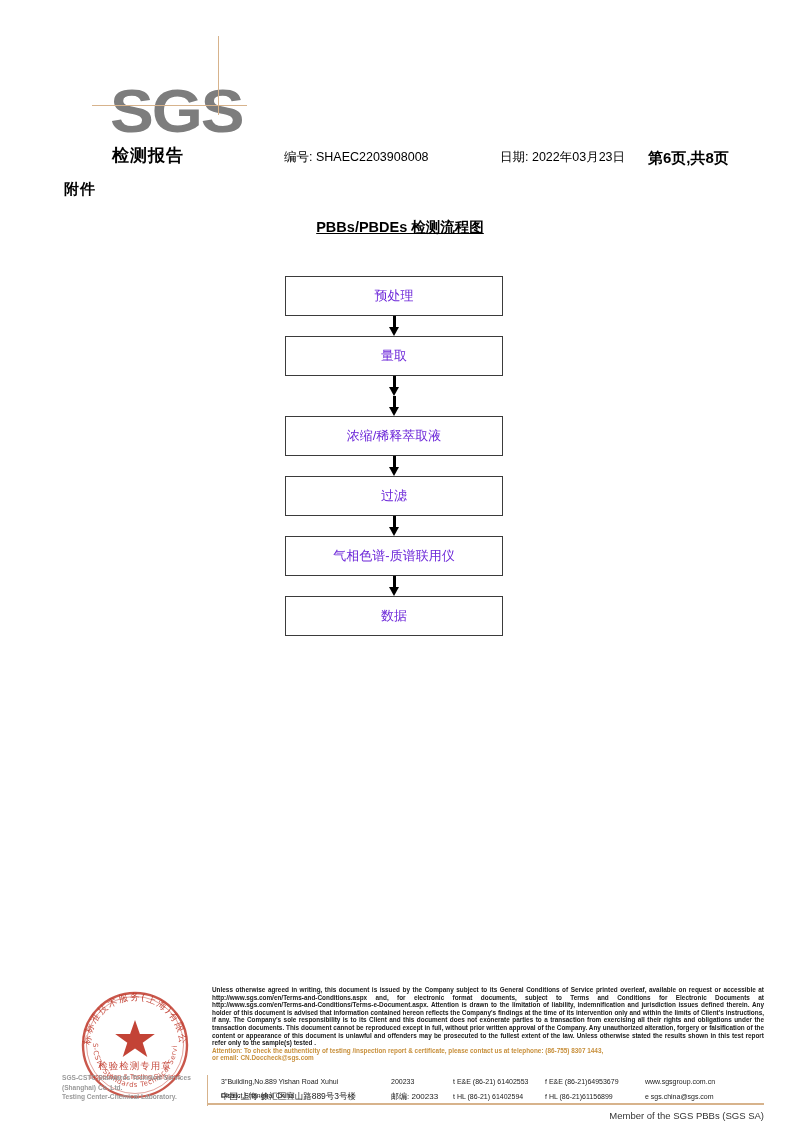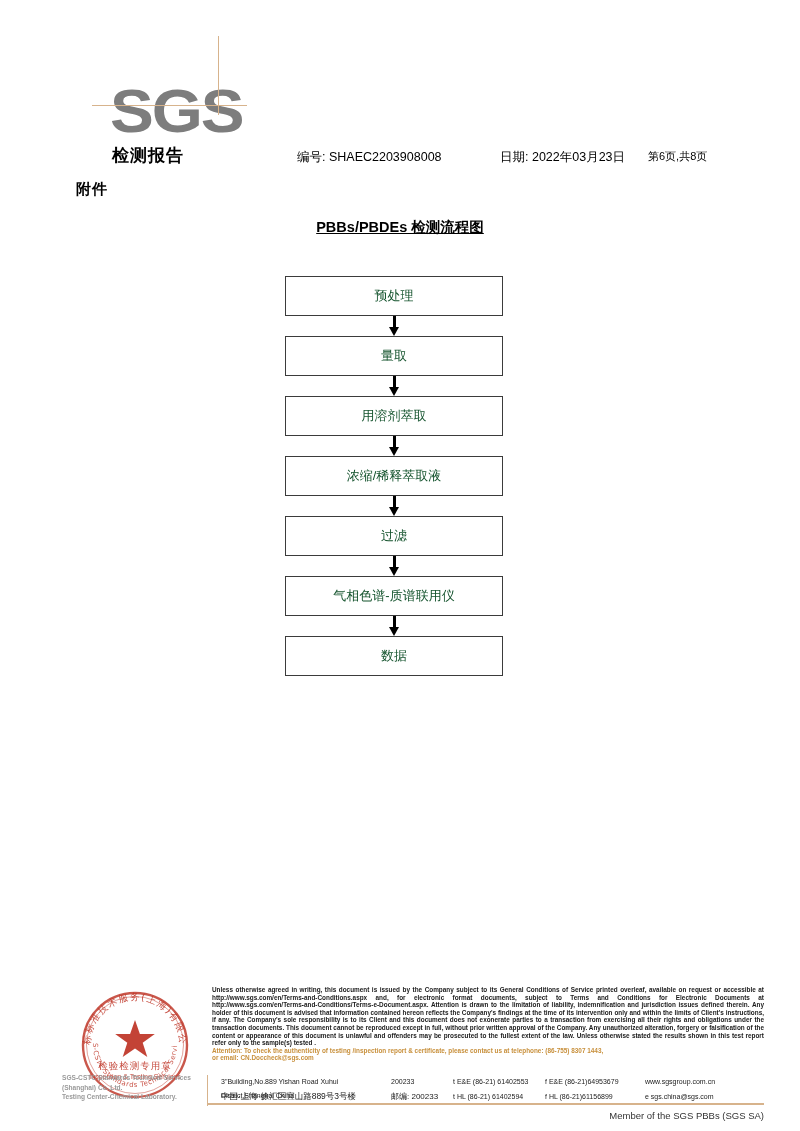--- a/index.html
+++ b/index.html
@@ -59,43 +59,44 @@
     position: absolute;
     left: 64px;
     top: 144px;
     font-size: 17px;
     font-weight: bold;
     letter-spacing: 1px;
     margin-left: 48px;
   }
   .hdr-sub {
     position: absolute;
-    left: 76px;
+    left: 64px;
     top: 180px;
     font-size: 15px;
     font-weight: bold;
     letter-spacing: 1px;
   }
   .hdr-no {
     position: absolute;
-    left: 297px;
+    left: 284px;
     top: 149px;
     font-size: 12.5px;
   }
   .hdr-date {
     position: absolute;
     left: 500px;
     top: 149px;
     font-size: 12.5px;
   }
   .hdr-page {
     position: absolute;
     left: 648px;
     top: 149px;
-    font-size: 11px;
+    font-size: 15px;
+    font-weight: bold;
   }
 
   
   .flow-title {
     position: absolute;
     left: 0;
     top: 218px;
     width: 800px;
     text-align: center;
     font-size: 14.5px;
@@ -112,21 +113,21 @@
     position: relative;
     width: 218px;
     height: 40px;
     border: 1px solid #3b3b3b;
     box-sizing: border-box;
     background: #ffffff;
     display: flex;
     align-items: center;
     justify-content: center;
     font-size: 13px;
-    color: #14532d;
+    color: #6d28d9;
   }
   .flow-arrow {
     position: relative;
     width: 218px;
     height: 20px;
   }
   .flow-arrow::before {
     content: "";
     position: absolute;
     left: 50%;
@@ -258,23 +259,20 @@
     <div class="flow-node">
       <span>预处理</span>
     </div>
     <div class="flow-arrow"></div>
 
     <div class="flow-node">
       <span>量取</span>
     </div>
     <div class="flow-arrow"></div>
 
-    <div class="flow-node">
-      <span>用溶剂萃取</span>
-    </div>
     <div class="flow-arrow"></div>
 
     <div class="flow-node">
       <span>浓缩/稀释萃取液</span>
     </div>
     <div class="flow-arrow"></div>
 
     <div class="flow-node">
       <span>过滤</span>
     </div>

